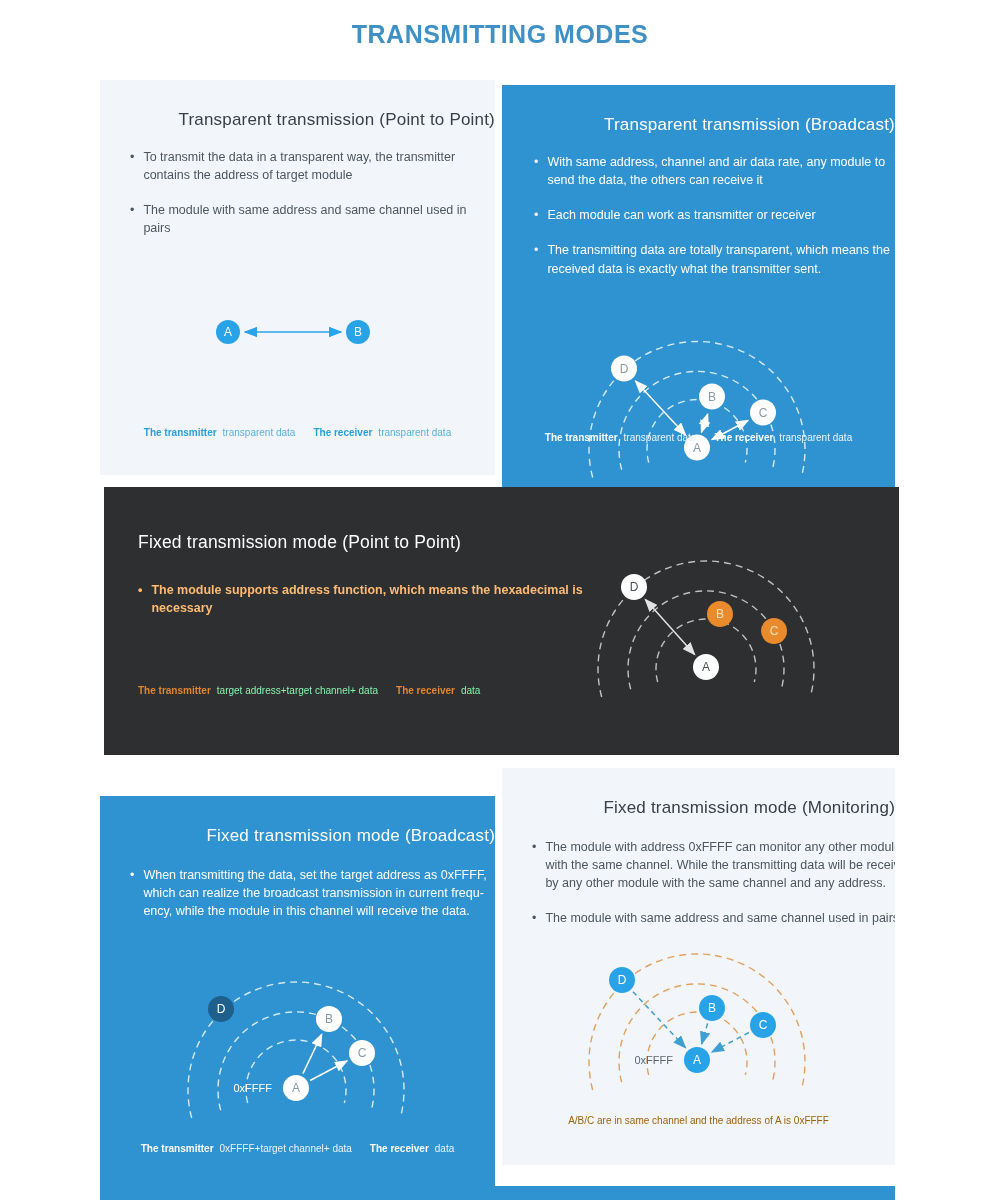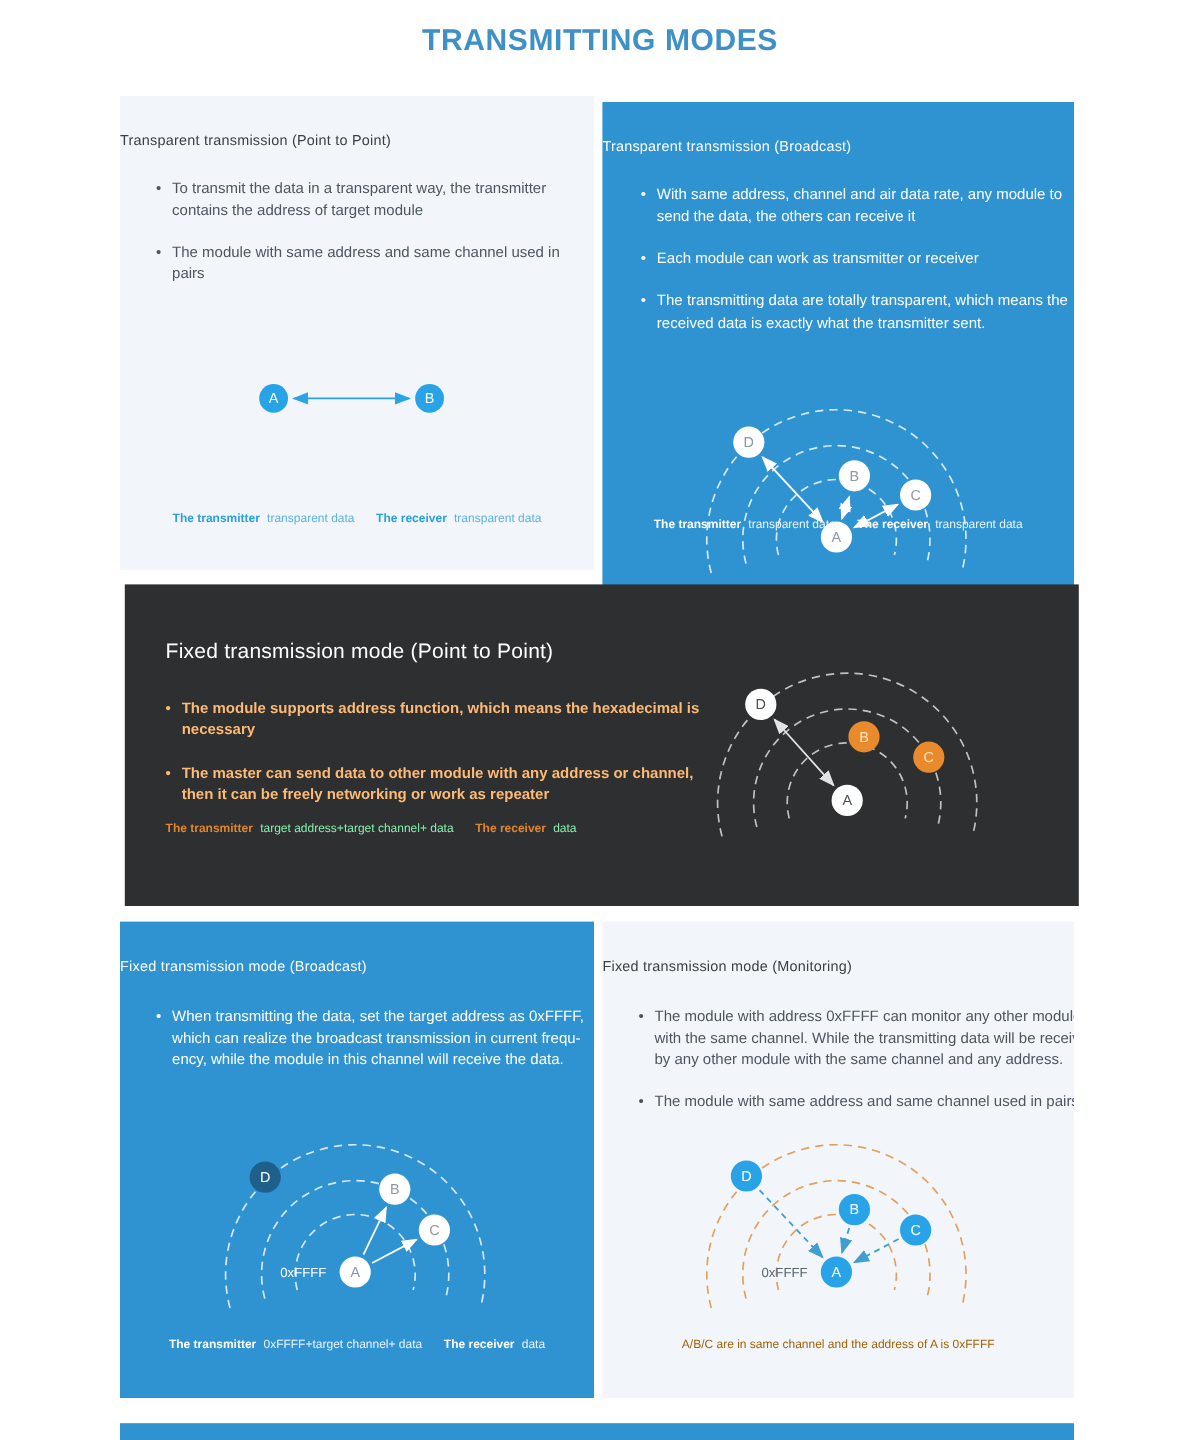--- a/index.html
+++ b/index.html
@@ -10,25 +10,25 @@
     font-size:25px; font-weight:700; letter-spacing:0.5px; color:#3e90c5; }
 
   .panel { position:absolute; overflow:hidden; }
   .panel-light { background:#f2f6fa; }
   .panel-blue  { background:#2f93d2; }
   .panel-dark  { background:#2d2f30; }
 
   .p1 { left:100px; top:80px;  width:395px; height:395px; }
   .p2 { left:502px; top:85px;  width:393px; height:502px; }
   .p3 { left:104px; top:487px; width:795px; height:268px; }
-  .p4 { left:100px; top:768px; width:395px; height:397px; }
+  .p4 { left:100px; top:796px; width:395px; height:397px; }
   .p5 { left:502px; top:768px; width:393px; height:397px; }
 
-  .panel-title { position:absolute; top:30px; left:0; width:100%; text-align:left;
-    font-size:12px; font-weight:400; color:#3b4046; letter-spacing:0.2px; }
+  .panel-title { position:absolute; top:30px; left:0; width:100%; text-align:right;
+    font-size:17px; font-weight:400; color:#3b4046; letter-spacing:0.2px; }
   .panel-blue .panel-title, .panel-dark .panel-title { color:#ffffff; }
   .p3 .panel-title { text-align:left; left:34px; width:500px; top:45px; font-size:17.5px; }
 
   .bullets { position:absolute; top:68px; left:30px; }
   .bullet { display:flex; font-size:12.5px; line-height:1.45; color:#4d565e; margin-bottom:17px; }
   .bullet::before { content:"•"; margin-right:9px; }
   .panel-blue .bullet { color:#ffffff; }
   .panel-dark .bullet { color:#fdba74;font-weight:bold; }
   .p1 .bullets { width:352px; }
   .p2 .bullets { left:32px; width:356px; }
@@ -125,21 +125,20 @@
       <span class="pf-value">transparent data</span>
       <span class="pf-label pf-pair2">The receiver</span>
       <span class="pf-value">transparent data</span>
     </div>
   </div>
 
   <div class="panel panel-dark p3">
     <div class="panel-title">Fixed transmission mode (Point to Point)</div>
     <div class="bullets">
       <div class="bullet">The module supports address function, which means the hexadecimal is necessary</div>
-      <div class="bullet">The master can send data to other module with any address or channel, then it can be freely networking or work as repeater</div>
     </div>
     <svg class="diagram" viewBox="0 0 795 268">
       <defs>
         <marker id="m3" markerWidth="9" markerHeight="7" refX="8" refY="3.5" orient="auto-start-reverse">
           <path d="M0,0 L9,3.5 L0,7 z" fill="#e2e3e4"></path>
         </marker>
       </defs>
       <g stroke="rgba(255,255,255,0.7)" stroke-width="1.4" fill="none" stroke-dasharray="7 5">
         <path d="M 553.7 195 A 50 50 0 1 1 650.3 195"></path>
         <path d="M 526.7 202.2 A 78 78 0 1 1 677.3 202.2"></path>

